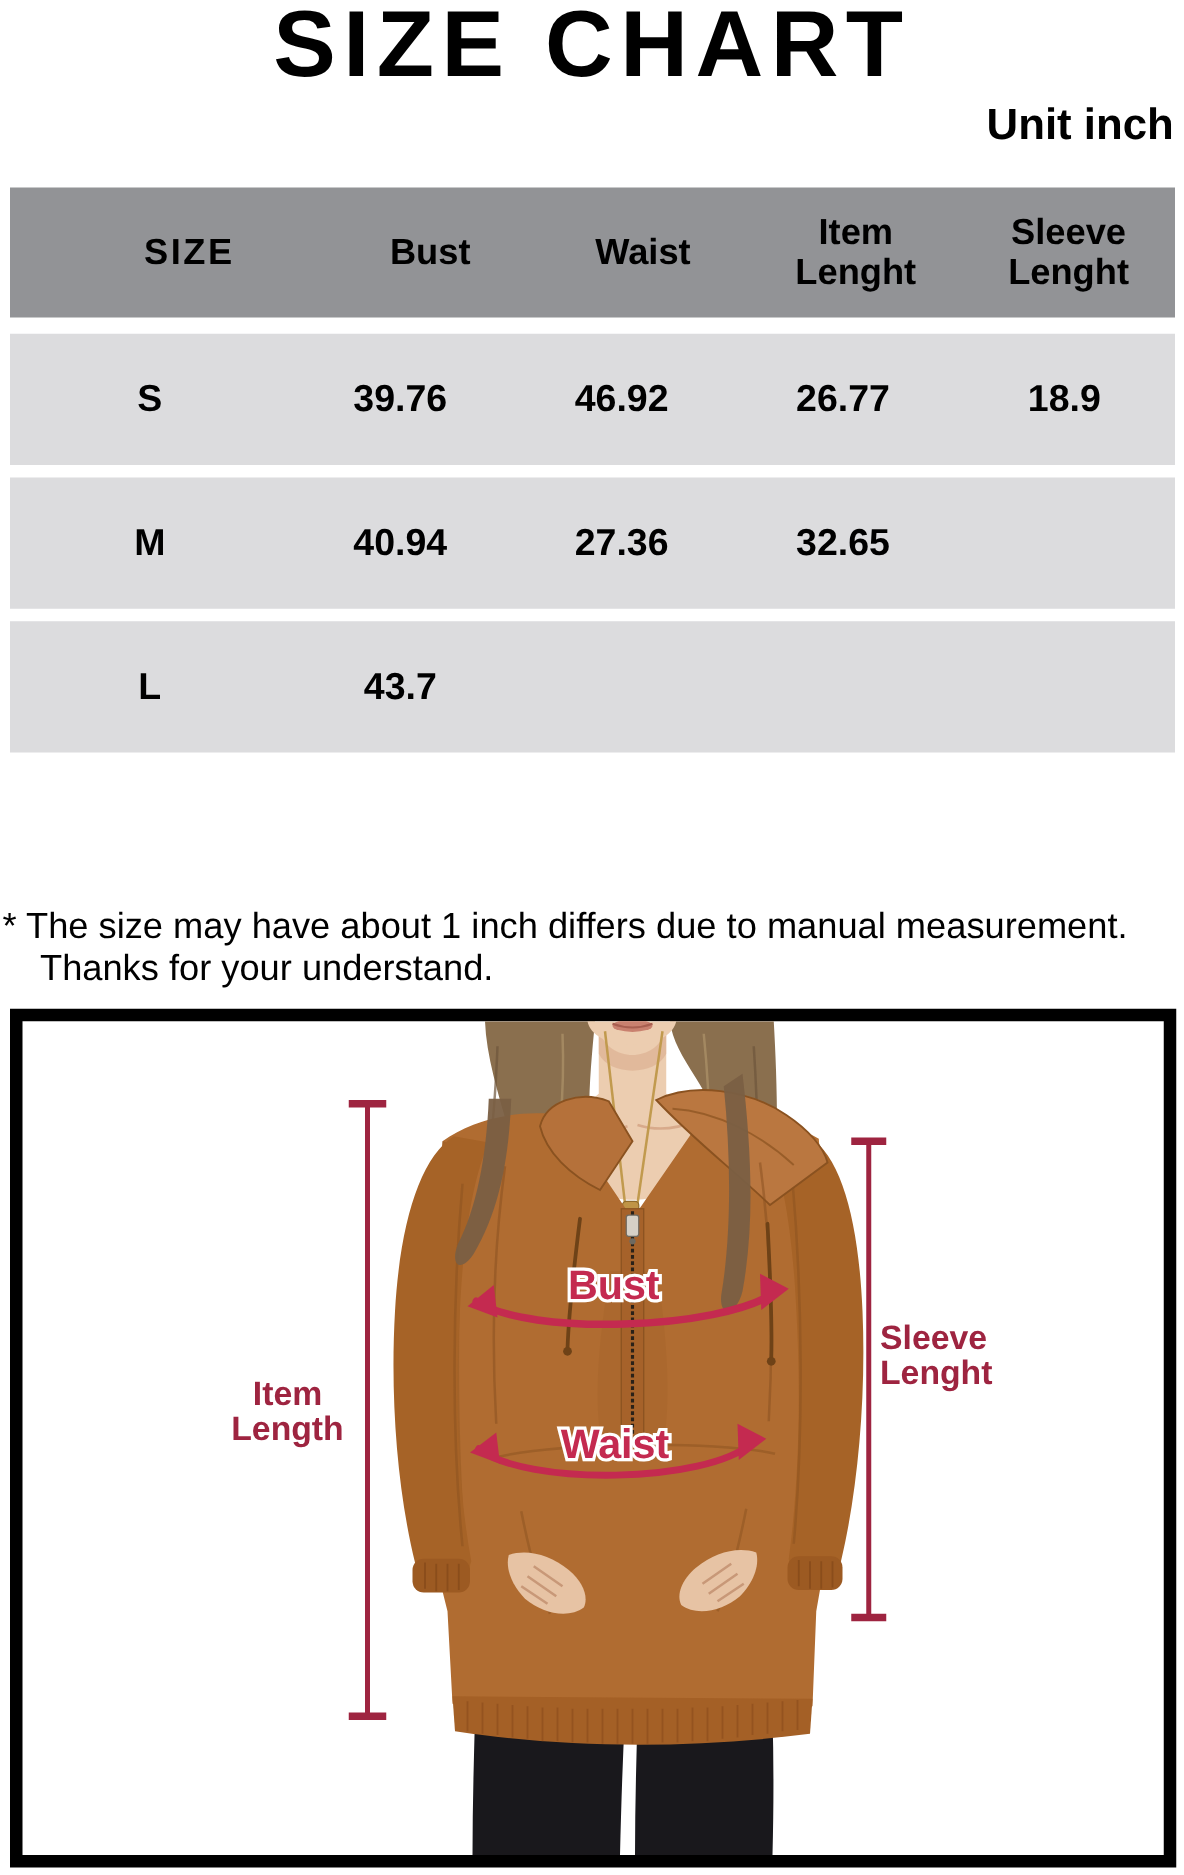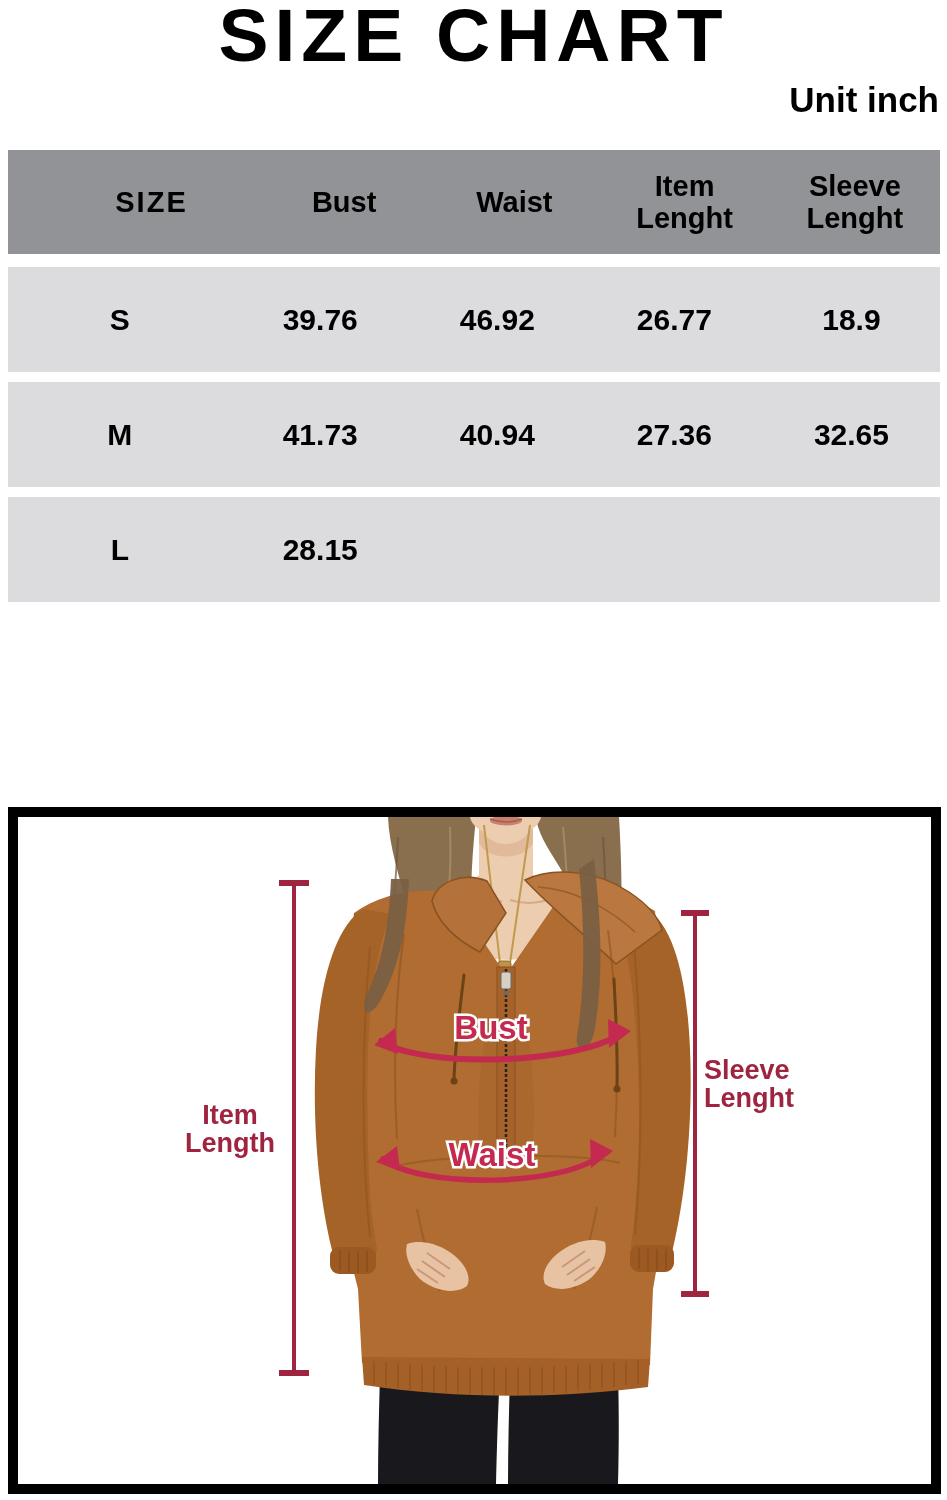--- a/index.html
+++ b/index.html
@@ -62,32 +62,33 @@
 
   <div class="trow">
     <div class="cell c0">S</div>
     <div class="cell c1">39.76</div>
     <div class="cell c2">46.92</div>
     <div class="cell c3">26.77</div>
     <div class="cell c4">18.9</div>
   </div>
   <div class="trow">
     <div class="cell c0">M</div>
-    <div class="cell c1">41.73</div>
     <div class="cell c2">40.94</div>
     <div class="cell c3">27.36</div>
     <div class="cell c4">32.65</div>
   </div>
   <div class="trow">
     <div class="cell c0">L</div>
-    <div class="cell c3">28.15</div>
+    <div class="cell c2">43.7</div>
   </div>
 </div>
 
 <div class="abs" id="footnote">
+  <div>* The size may have about 1 inch differs due to manual measurement.</div>
+  <div class="ind">Thanks for your understand.</div>
 </div>
 
 <div class="abs" id="frame">
 <svg viewBox="0 0 913 667" width="913" height="667">
   <g>
 
     <path d="M370,0 L458,0 C455,32 452,62 454,96 C457,138 444,178 418,197 C400,210 382,202 390,181 C402,152 399,120 391,94 C381,60 371,28 370,0 Z" fill="#8a6f4e"></path>
     <path d="M518,0 L601,0 C604,52 606,122 598,182 C592,222 571,243 552,234 C537,227 540,206 551,191 C563,172 567,132 561,96 C554,56 521,30 518,0 Z" fill="#8a6f4e"></path>
     <path d="M380,20 C378,70 374,120 362,160 M585,20 C589,80 590,150 580,200" stroke="#6d563c" stroke-width="2" fill="none" opacity="0.7"></path>
     <path d="M432,10 C434,60 430,100 420,140 M545,10 C550,60 552,110 546,160" stroke="#a98e66" stroke-width="2" fill="none" opacity="0.8"></path>

